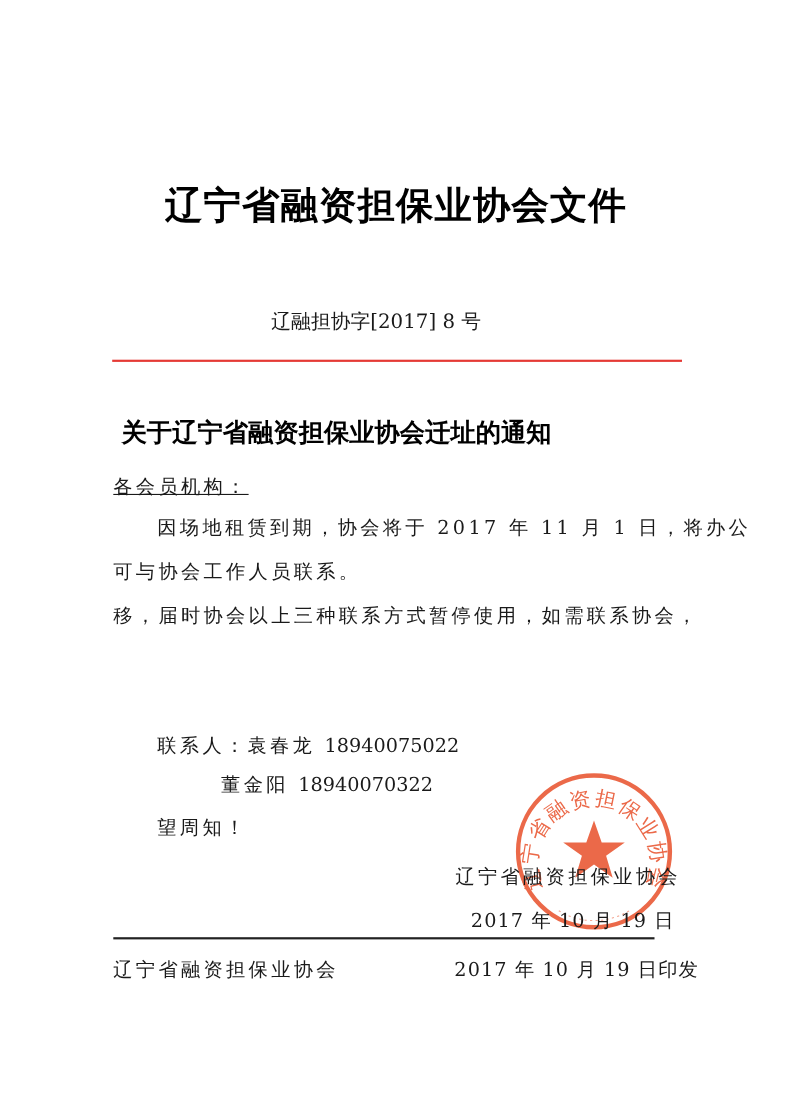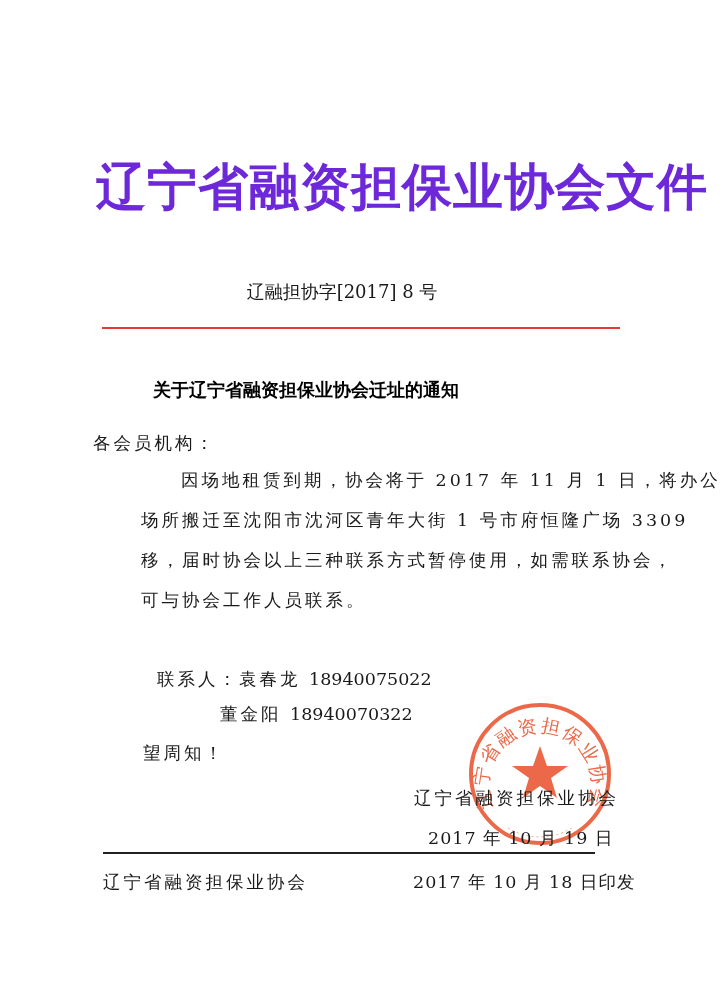--- a/index.html
+++ b/index.html
@@ -1,30 +1,30 @@
 <!DOCTYPE html>
 <html><head>
 <meta charset="utf-8">
 <style>
   html, body { margin: 0; padding: 0; background: #ffffff; }
   body { width: 720px; height: 1006px; position: relative; overflow: hidden;
          font-family: "DejaVu Serif", "Liberation Serif", serif; color: #1a1a1a; }
   .abs { position: absolute; white-space: nowrap; }
   .header-title { left: 96px; top: 152px; width: 528px; text-align: center;
-                  font-size: 50px; font-weight: bold; color: #6d28d9; letter-spacing: 1px; line-height: 70px; }
+                  font-size: 34px; font-weight: bold; color: #000000; letter-spacing: 1px; line-height: 70px; }
   .doc-number { left: 0; width: 684px; top: 280px; text-align: center; font-size: 18px; }
   .red-rule { left: 102px; top: 327px; width: 518px; height: 2px; background: #e53935; }
-  .notice-title { left: 0; width: 612px; top: 378px; text-align: center; font-size: 18px; font-weight: bold; color: #000; }
+  .notice-title { left: 0; width: 612px; top: 378px; text-align: center; font-size: 23px; font-weight: bold; color: #000; }
   .body-text { font-size: 17.5px; letter-spacing: 3px; line-height: 40px; }
-  .salutation { left: 93px; top: 423px; }
+  .salutation { left: 103px; top: 423px; text-decoration: underline; }
   .para { left: 103px; top: 460px; width: 510px; white-space: normal; text-align: justify; }
-  .para .line { display: block; white-space: nowrap; margin-left: 38px; }
+  .para .line { display: block; white-space: nowrap; }
   .indent { padding-left: 40px; }
-  .contact1 { left: 157px; top: 659px; }
-  .contact2 { left: 220px; top: 694px; }
+  .contact1 { left: 143px; top: 659px; }
+  .contact2 { left: 201px; top: 694px; }
   .closing { left: 143px; top: 733px; text-align: center; }
   .sign-org { left: 414px; top: 778px; }
   .sign-date { left: 428px; top: 818px; }
   .black-rule { left: 103px; top: 852px; width: 492px; height: 2px; background: #222; }
   .footer-left { left: 103px; top: 862px; }
   .footer-right { left: 413px; top: 862px; }
   .seal { left: 466px; top: 700px; width: 148px; height: 148px; opacity: 0.85; }
 </style>
 </head>
 <body>
@@ -32,23 +32,22 @@
 <div class="abs header-title">辽宁省融资担保业协会文件</div>
 <div class="abs doc-number">辽融担协字[2017] 8 号</div>
 <div class="abs red-rule"></div>
 
 <div class="abs notice-title">关于辽宁省融资担保业协会迁址的通知</div>
 
 <div class="abs body-text salutation">各会员机构：</div>
 
 <div class="abs body-text para">
   <span class="line indent">因场地租赁到期，协会将于 2017 年 11 月 1 日，将办公</span>
-  <span class="line">场所搬迁至沈阳市沈河区青年大街 1 号市府恒隆广场 3309</span>
+  <span class="line">可与协会工作人员联系。</span>
   <span class="line">移，届时协会以上三种联系方式暂停使用，如需联系协会，</span>
-  <span class="line">可与协会工作人员联系。</span>
 </div>
 
 <div class="abs body-text contact1">
   <span>联系人：</span><span>袁春龙</span>
   <span style="letter-spacing:0">18940075022</span>
 </div>
 <div class="abs body-text contact2">
   <span>董金阳</span>
   <span style="letter-spacing:0">18940070322</span>
 </div>
@@ -65,13 +64,13 @@
     <textPath href="#sealArc" startOffset="50%" text-anchor="middle">辽宁省融资担保业协会</textPath>
   </text>
   <path d="M 42 128 A 62 62 0 0 0 106 128" fill="none" stroke="#e8502a" stroke-width="1" stroke-dasharray="2 3" opacity="0.6"></path>
 </svg>
 
 <div class="abs body-text sign-org">辽宁省融资担保业协会</div>
 <div class="abs body-text sign-date" style="letter-spacing:1px">2017 年 10 月 19 日</div>
 
 <div class="abs black-rule"></div>
 <div class="abs body-text footer-left">辽宁省融资担保业协会</div>
-<div class="abs body-text footer-right" style="letter-spacing:1px">2017 年 10 月 18 日印发</div>
+<div class="abs body-text footer-right" style="letter-spacing:1px">2017 年 10 月 19 日印发</div>
 
 </body></html>

